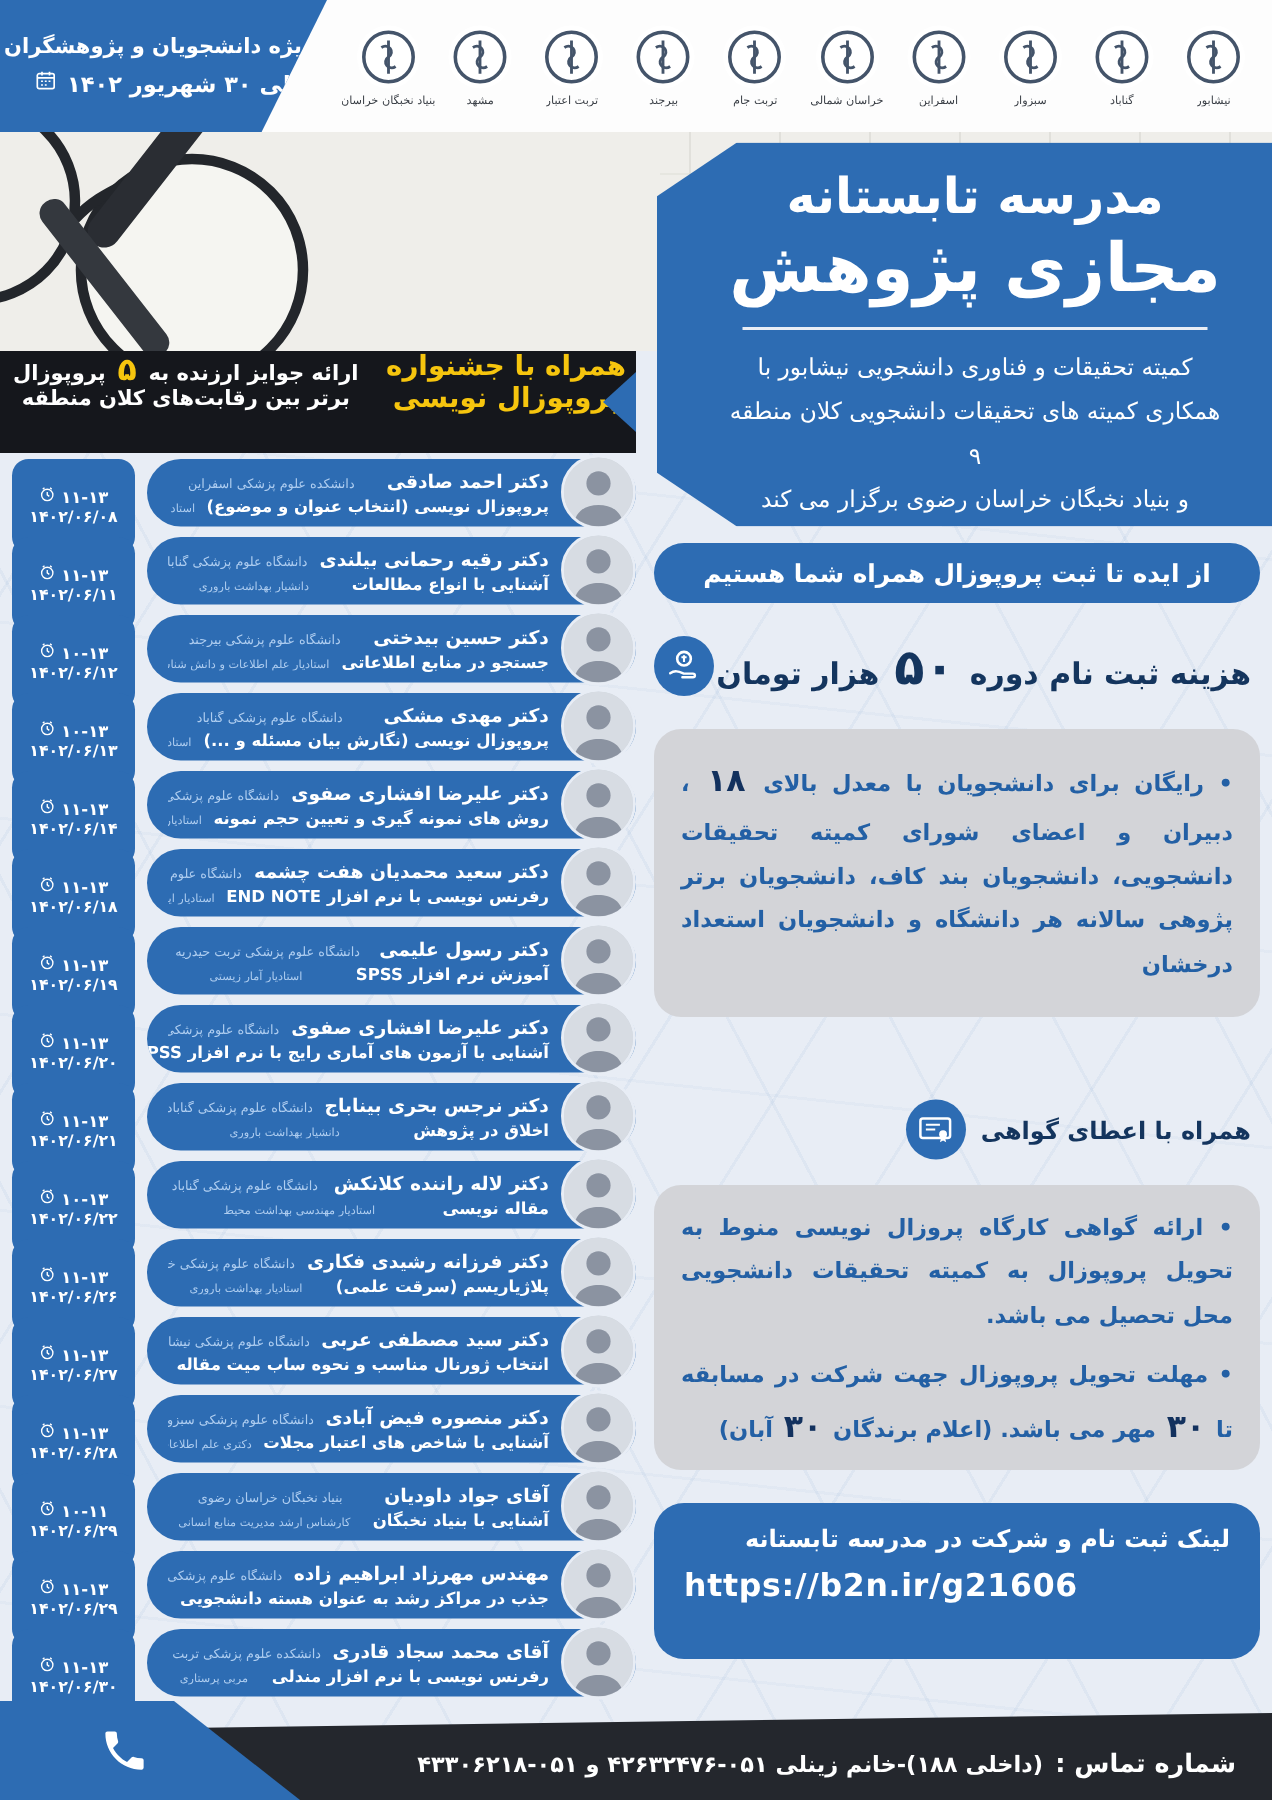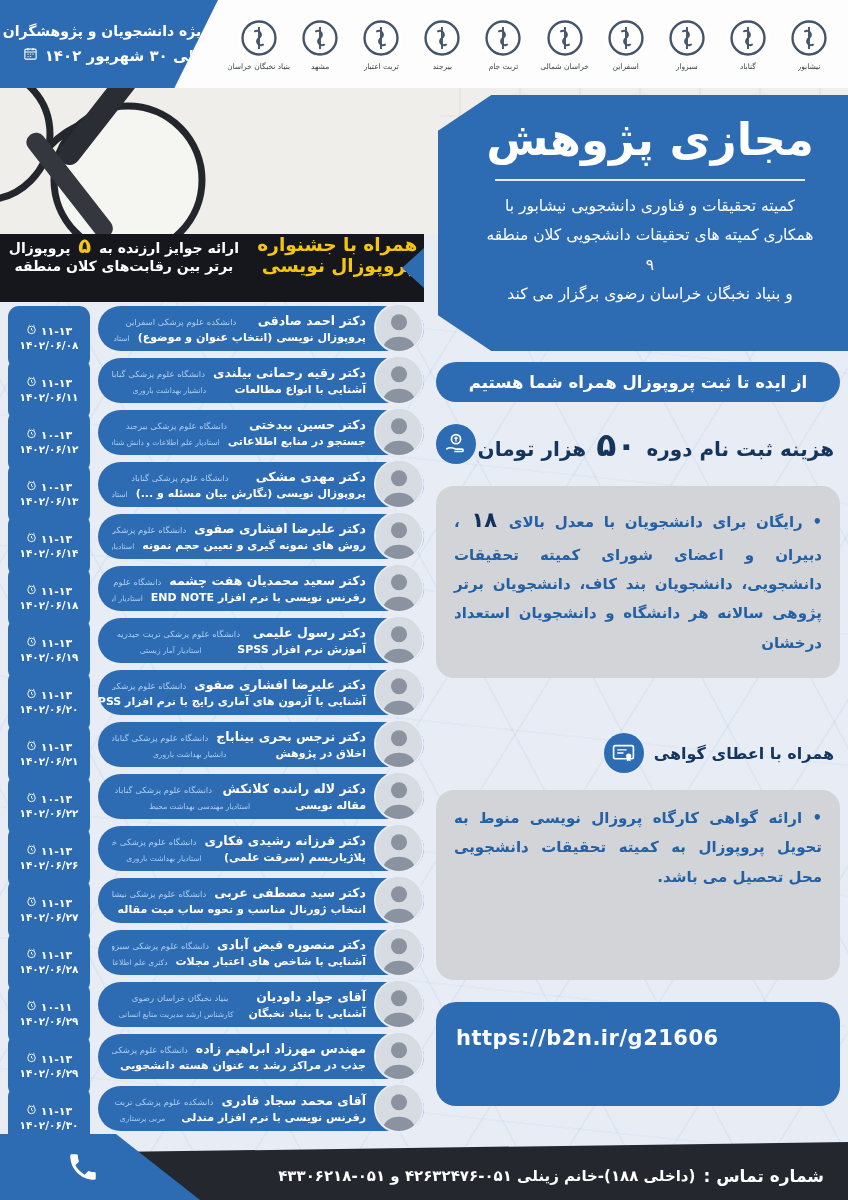--- a/index.html
+++ b/index.html
@@ -270,20 +270,21 @@
         <circle cx="-16" cy="46" r="66" fill="none" stroke="#23262b" stroke-width="7"></circle>
         <circle cx="128" cy="92" r="74" fill="rgba(252,252,250,0.45)" stroke="#23262b" stroke-width="7"></circle>
         <path d="M50 58C68 38 88 36 104 22" stroke="#23262b" stroke-width="7" fill="none"></path>
         <rect x="96" y="-52" width="22" height="142" rx="11" transform="rotate(38 107 18)" fill="#2a2d33"></rect>
         <rect x="6" y="88" width="128" height="19" rx="9" transform="rotate(52 70 97)" fill="#34383e"></rect>
       </g>
     </svg>
   </div>
 
   <div class="title-box">
+    <div class="title-l1">مدرسه تابستانه</div>
     <div class="title-l2">مجازی پژوهش</div>
     <div class="title-divider"></div>
     <div class="subtitle">
       <div>کمیته تحقیقات و فناوری دانشجویی نیشابور با</div>
       <div>همکاری کمیته های تحقیقات دانشجویی کلان منطقه ۹</div>
       <div>و بنیاد نخبگان خراسان رضوی برگزار می کند</div>
     </div>
   </div>
 
   <div class="festival">
@@ -855,23 +856,27 @@
           <path d="M6 8.5h9M6 11.5h6" stroke="#fff" stroke-width="1.3"></path>
           <circle cx="17" cy="14.5" r="2.5" fill="#fff"></circle>
           <path d="M15.8 16.5l-.8 3.2 2-1.1 2 1.1-.8-3.2" fill="#fff"></path>
         </svg>
     </div>
     <div class="cert-text">همراه با اعطای گواهی</div>
   </div>
 
   <div class="graybox box-cert">
     <p class="note-p">• ارائه گواهی کارگاه پروزال نویسی منوط به تحویل پروپوزال به کمیته تحقیقات دانشجویی محل تحصیل می باشد.</p>
+    <p class="note-p">
+      <span>• مهلت تحویل پروپوزال جهت شرکت در مسابقه تا </span><span class="big-num">۳۰</span><span> مهر می باشد. (اعلام برندگان </span><span class="big-num">۳۰</span><span> آبان)</span>
+    </p>
   </div>
 
   <div class="linkbox">
+    <div class="link-label">لینک ثبت نام و شرکت در مدرسه تابستانه</div>
     <div class="link-url">https://b2n.ir/g21606</div>
   </div>
 
   <div class="footer">
     <div class="footer-text">
       <span class="contact-label">شماره تماس :</span>
       <span class="contact-value">(داخلی ۱۸۸)-خانم زینلی  ۰۵۱-۴۲۶۳۲۴۷۶  و  ۰۵۱-۴۳۳۰۶۲۱۸</span>
     </div>
   </div>
   <div class="footer-phone">

